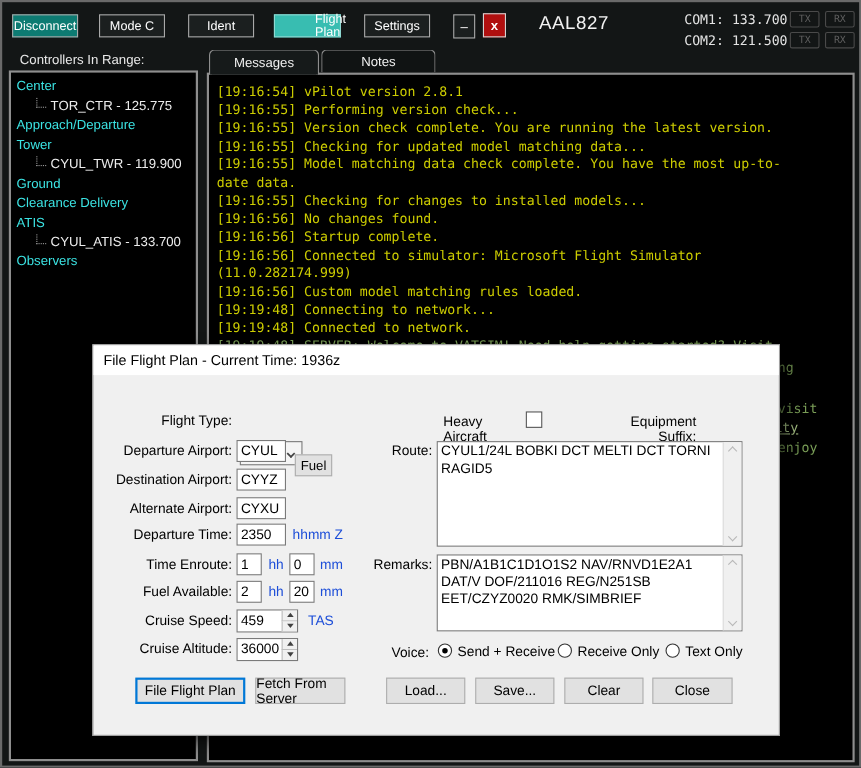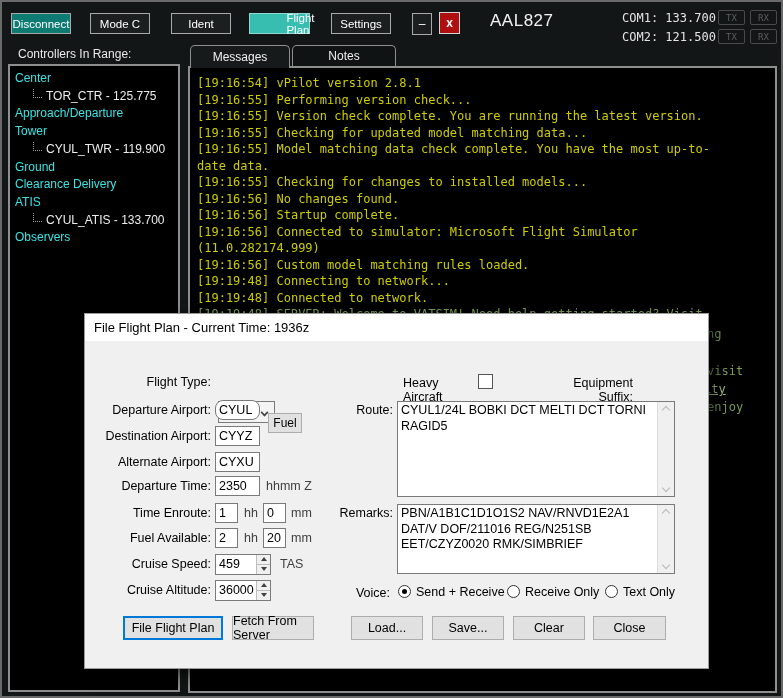--- a/index.html
+++ b/index.html
@@ -47,21 +47,21 @@
   .cline.server{color:#7a9e57;}
   .frag{position:absolute;font-family:"DejaVu Sans Mono",monospace;font-size:12px;color:#7a9e57;}
   .frag.link{color:#a9c487;text-decoration:underline;}
   
   .dialog{position:absolute;left:82px;top:311px;width:625px;height:356px;background:#f0f0f0;
     border:1px solid #9b9b9b;box-shadow:6px 6px 14px rgba(0,0,0,.65);z-index:10;color:#000;}
   .dlg-title{position:absolute;left:0;top:0;width:100%;height:27px;background:#ffffff;
     display:flex;align-items:center;padding-left:9px;font-size:13px;color:#000;}
   .lbl{position:absolute;font-size:12.5px;color:#000;text-align:right;width:126px;left:0;}
   .lbl2{position:absolute;font-size:12.5px;color:#000;text-align:right;}
-  .unit{position:absolute;font-size:12.5px;color:#404040;}
+  .unit{position:absolute;font-size:12.5px;color:#1d4ed8;}
   .tb{position:absolute;height:20px;border:1px solid #7a7a7a;background:#fff;font-size:12.5px;
     font-family:"Liberation Sans",sans-serif;padding:1px 3px;color:#000;}
   .combo{position:absolute;height:22px;background:#f4f4f4;border:1px solid #7a7a7a;
     font-size:12.5px;display:flex;align-items:flex-end;padding-left:5px;margin-top:30px;}
   .combo .chev{position:absolute;right:6px;top:7px;width:7px;height:7px;border-left:2px solid #444;
     border-bottom:2px solid #444;transform:rotate(-45deg) scale(.8);}
   .checkbox{position:absolute;width:15px;height:15px;background:#fff;border:1px solid #555;}
   .numeric{position:absolute;width:56px;height:21px;border:1px solid #7a7a7a;background:#fff;}
   .numeric .val{position:absolute;left:3px;top:2px;font-size:12.5px;}
   .spin{position:absolute;right:0;width:14px;height:50%;background:#f0f0f0;border-left:1px solid #bdbdbd;
@@ -178,21 +178,21 @@
     </div>
     <div class="lbl2" style="left:318px;top:62px;width:66px;text-align:left;">Heavy Aircraft</div>
     <div class="checkbox" style="left:393px;top:60px;"></div>
     <div class="lbl2" style="left:463px;top:62px;width:85px;">Equipment Suffix:</div>
     <div class="combo" style="left:551px;top:57px;width:37px;">
       <span>L</span>
       <span class="chev"></span>
     </div>
 
     <div class="lbl" style="top:89px;">Departure Airport:</div>
-    <input class="tb" style="left: 130px; top: 86px; width: 45px; border-radius: 8px;" value="CYUL">
+    <input class="tb" style="left: 130px; top: 86px; width: 45px;" value="CYUL">
     <div class="swapbtn">Fuel</div>
     <div class="lbl" style="top:115px;">Destination Airport:</div>
     <input class="tb" style="left: 130px; top: 112px; width: 45px;" value="CYYZ">
     <div class="lbl" style="top:141px;">Alternate Airport:</div>
     <input class="tb" style="left: 130px; top: 138px; width: 45px;" value="CYXU">
     <div class="lbl" style="top:165px;">Departure Time:</div>
     <input class="tb" style="left: 130px; top: 162px; width: 45px;" value="2350">
     <div class="unit" style="left:181px;top:165px;">hhmm Z</div>
 
     <div class="lbl" style="top:192px;">Time Enroute:</div>

